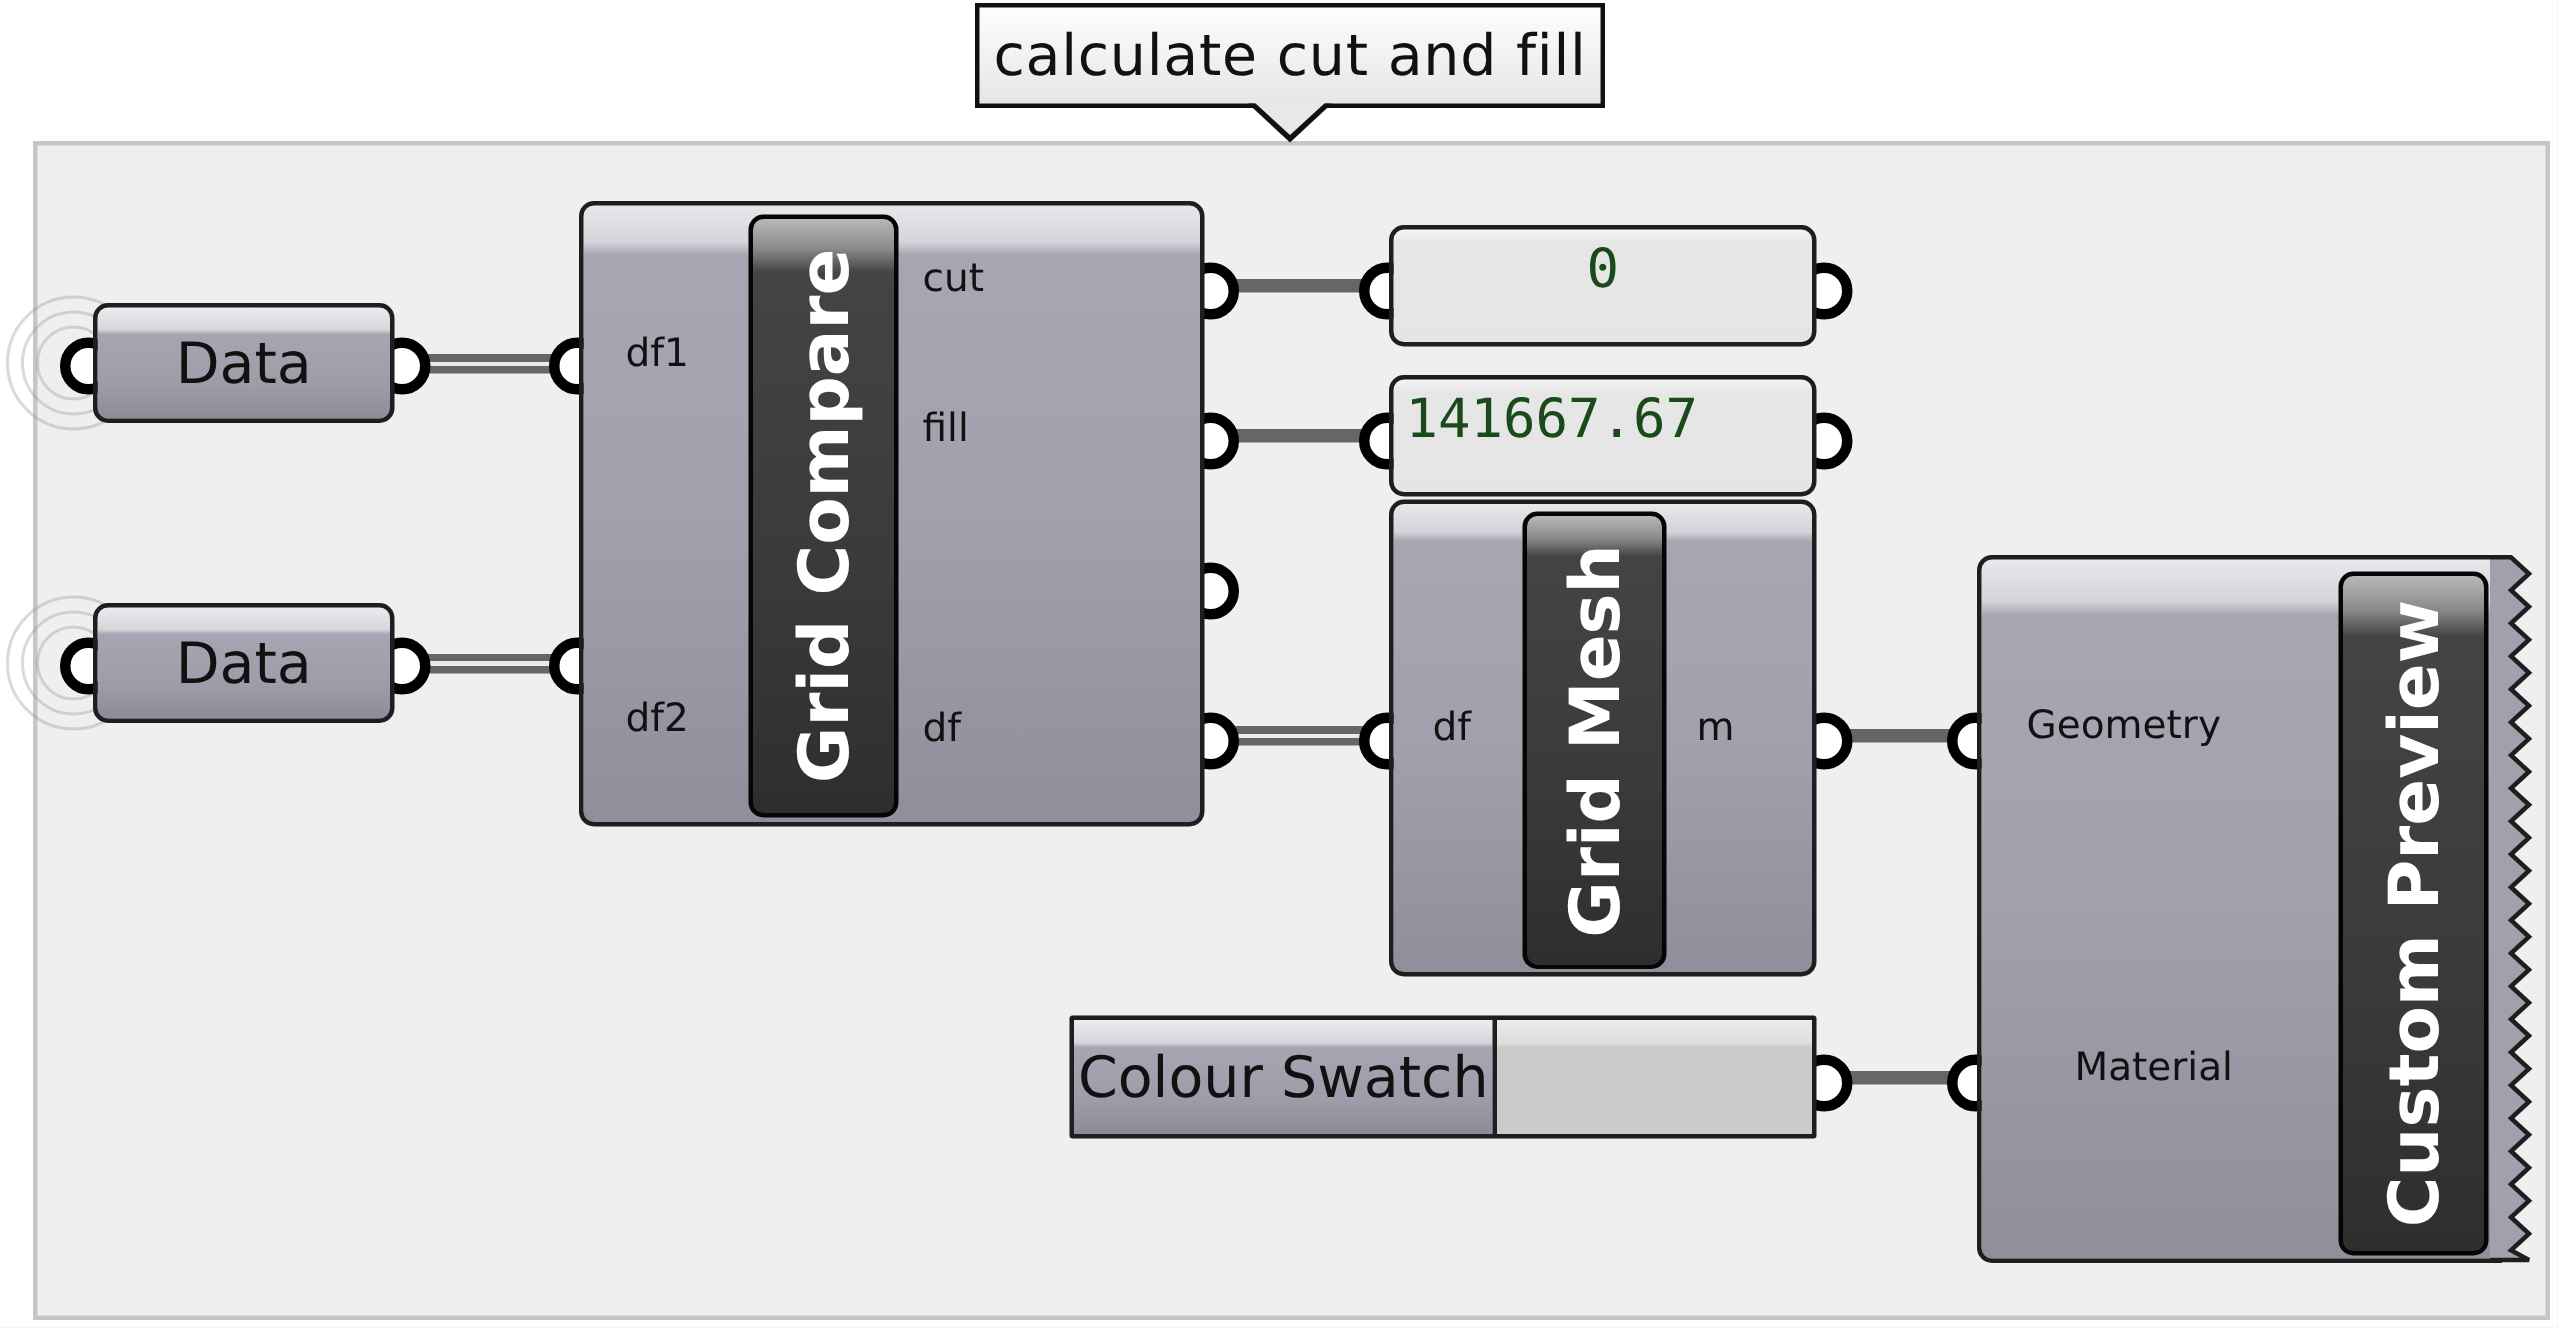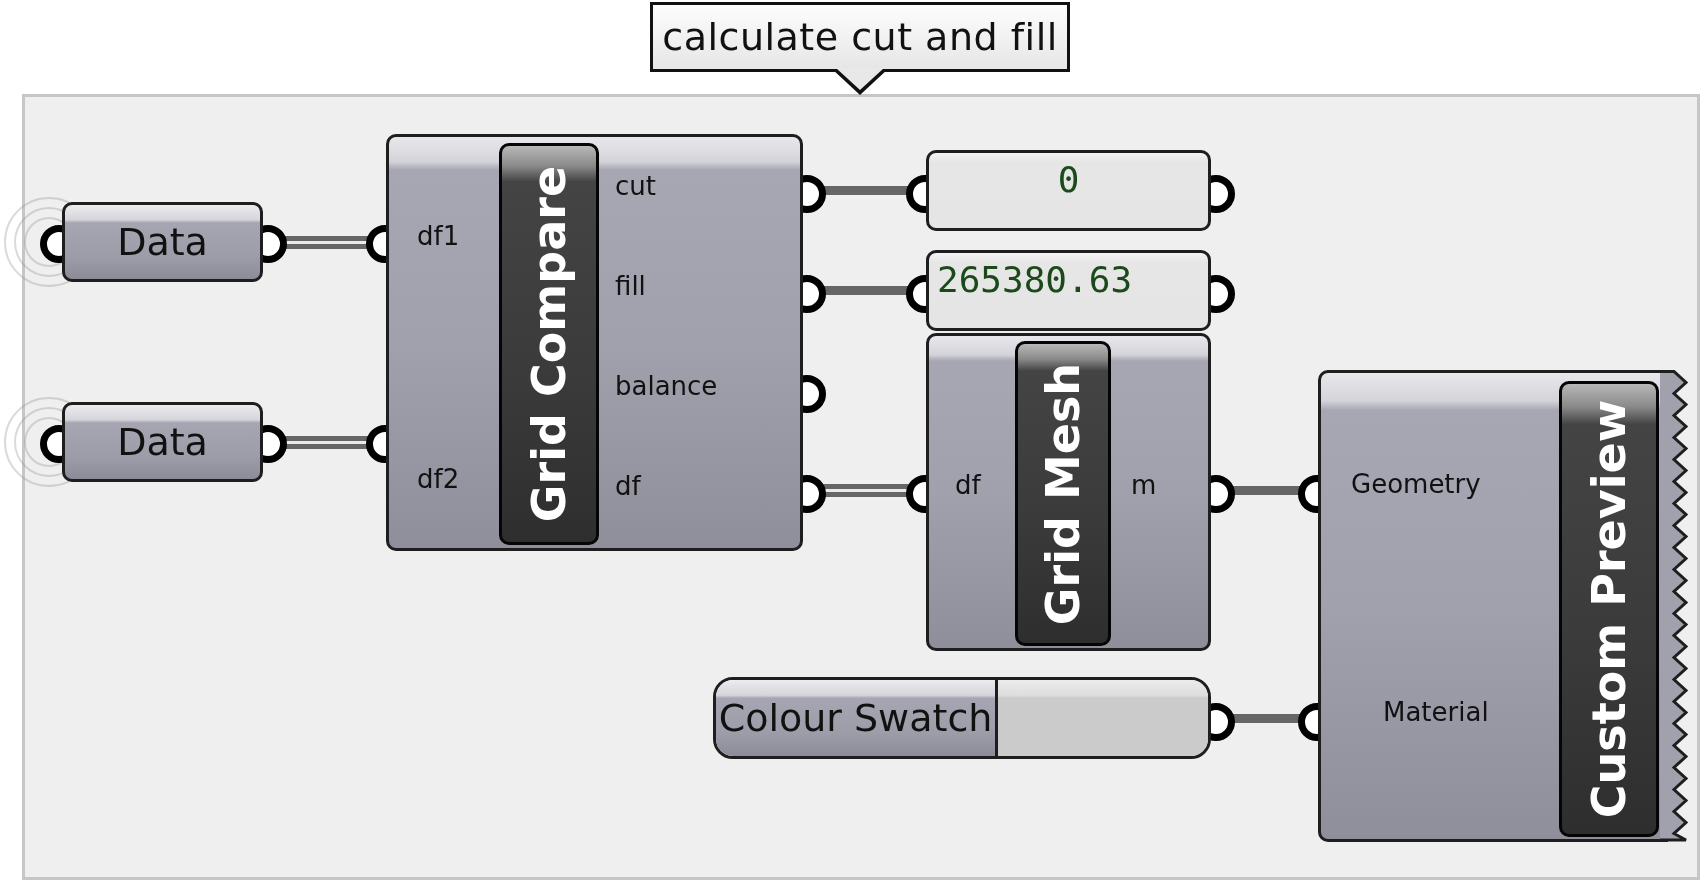--- a/index.html
+++ b/index.html
@@ -82,48 +82,47 @@
 <div class="abs grip" style="left:788px;top:375px;"></div>
 <div class="abs grip" style="left:788px;top:475px;"></div>
 <div class="abs comp" style="left:386px;top:134px;width:417px;height:417px;">
   <span class="abs plabel" style="left:28px;top:84px;">df1</span>
   <span class="abs plabel" style="left:28px;top:284px;margin-top:43px;">df2</span>
   <div class="abs nickbar" style="left:110px;top:6px;width:100px;height:402px;">
     <span>Grid Compare</span>
   </div>
   <span class="abs plabel" style="left:226px;top:34px;">cut</span>
   <span class="abs plabel" style="left:226px;top:134px;">fill</span>
-  <span class="abs plabel" style="left:226px;top:234px;">balance</span>
   <span class="abs plabel" style="left:226px;top:334px;">df</span>
 </div>
 
 <div class="abs grip" style="left:906px;top:175px;"></div>
 <div class="abs grip" style="left:1197px;top:175px;"></div>
 <div class="abs panel" style="left:926px;top:150px;width:285px;height:81px;text-align:center;padding-top:6px;">
   <span>0</span>
 </div>
 
 <div class="abs grip" style="left:906px;top:275px;"></div>
 <div class="abs grip" style="left:1197px;top:275px;"></div>
 <div class="abs panel" style="left:926px;top:250px;width:285px;height:81px;padding:6px 0 0 8px;">
-  <span>265380.63</span>
+  <span>141667.67</span>
 </div>
 
 <div class="abs grip" style="left:906px;top:475px;"></div>
 <div class="abs grip" style="left:1197px;top:475px;"></div>
 <div class="abs comp" style="left:926px;top:333px;width:285px;height:318px;">
   <span class="abs plabel" style="left:26px;top:134px;">df</span>
   <div class="abs nickbar" style="left:86px;top:5px;width:96px;height:305px;">
     <span>Grid Mesh</span>
   </div>
   <span class="abs plabel" style="left:202px;top:134px;">m</span>
 </div>
 
 <div class="abs grip" style="left:1197px;top:703px;"></div>
-<div class="abs" style="left:713px;top:677px;width:498px;height:82px;border:3px solid #1e1e1e;border-radius:20px;box-sizing:border-box;overflow:hidden;display:flex;">
+<div class="abs" style="left:713px;top:677px;width:498px;height:82px;border:3px solid #1e1e1e;border-radius:2px;box-sizing:border-box;overflow:hidden;display:flex;">
   <div class="swatch-left" style="width:279px;height:100%;border-right:3px solid #1e1e1e;">
     <span>Colour Swatch</span>
   </div>
   <div class="swatch-right" style="flex:1;height:100%;"></div>
 </div>
 
 <div class="abs grip" style="left:1298px;top:475px;"></div>
 <div class="abs grip" style="left:1298px;top:703px;"></div>
 <div class="abs comp" style="left:1318px;top:370px;width:350px;height:472px;border-top-right-radius:0;border-bottom-right-radius:0;">
   <span class="abs plabel" style="left:30px;top:96px;">Geometry</span>

